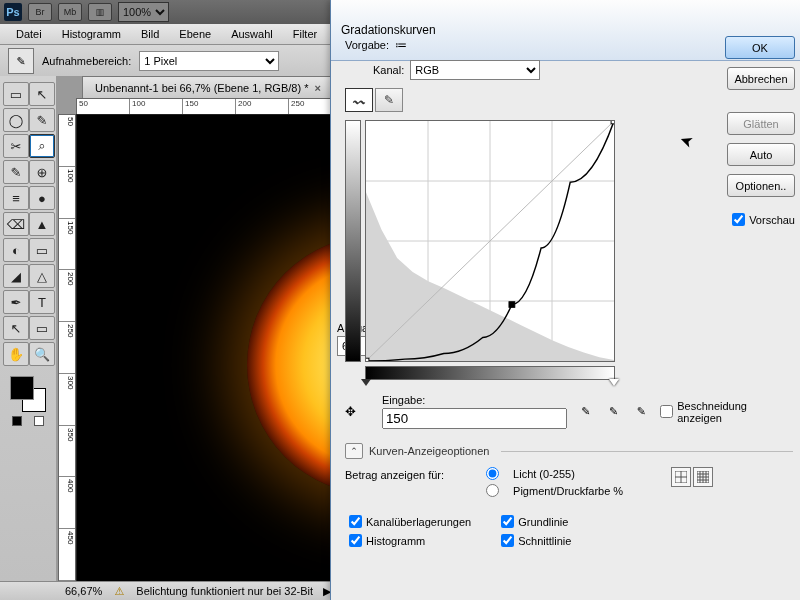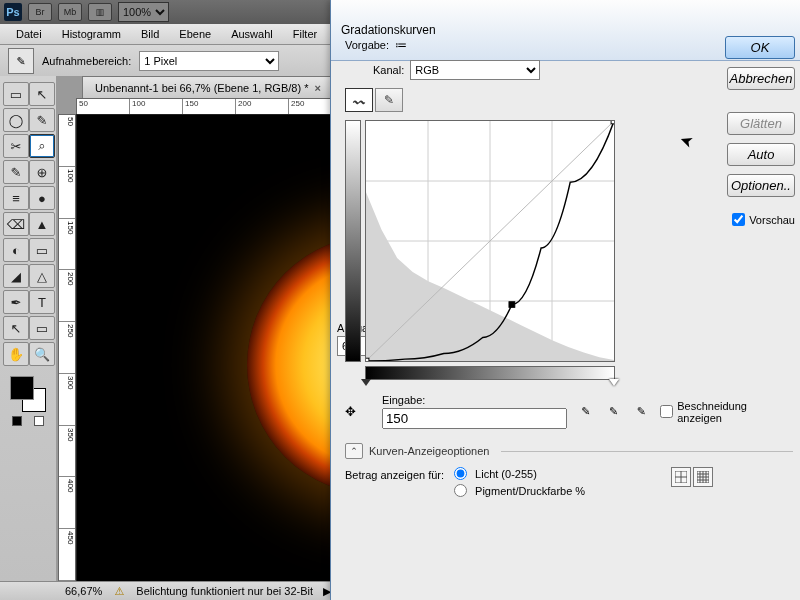--- a/index.html
+++ b/index.html
@@ -46,21 +46,21 @@
     background:radial-gradient(circle at 50% 50%, #fffde0 0%, #ffe25b 20%, #ffc21f 40%, #ff8c00 55%, rgba(255,80,0,.8) 62%, rgba(200,40,0,.3) 72%, rgba(0,0,0,0) 78%);
     box-shadow:0 0 60px 20px rgba(255,140,0,.35);
   }
   .statusbar{position:absolute;left:0;right:0;bottom:0;height:18px;background:linear-gradient(#dcdcdc,#c7c7c7);border-top:1px solid #888;display:flex;align-items:center;gap:10px;padding:0 12px 0 65px;font-size:11px;}
   .statusbar .warn{width:14px;height:14px;display:flex;align-items:center;justify-content:center;color:#a87b00;}
   
   .dialog{position:absolute;left:330px;top:0;width:470px;height:600px;background:#ececec;border-left:1px solid #5a7fa8;box-shadow:-2px 0 6px rgba(0,0,0,.25);}
   .dlg-title{height:28px;background:linear-gradient(#fdfdfd,#d8e4f2);border-bottom:1px solid #8fa9c9;display:flex;align-items:center;padding:16px 10px;font-size:12px;}
   .dlg-body{position:absolute;top:28px;left:0;right:0;bottom:0;padding:10px 8px 10px 14px;}
   .side-btns{position:absolute;right:6px;top:36px;width:70px;display:flex;flex-direction:column;gap:8px;align-items:flex-end;}
-  .btn{width:66px;height:21px;background:linear-gradient(#fefefe,#e0e0e0);border:1px solid #7b7b7b;border-radius:3px;font-size:13px;display:flex;align-items:center;justify-content:center;cursor:default;font-style:italic;}
+  .btn{width:66px;height:21px;background:linear-gradient(#fefefe,#e0e0e0);border:1px solid #7b7b7b;border-radius:3px;font-size:11px;display:flex;align-items:center;justify-content:center;cursor:default;}
   .btn.ok{background:linear-gradient(#d9ecff,#a8cef5);border-color:#3b72ab;width:68px;}
   .row{display:flex;align-items:center;gap:6px;margin-bottom:8px;}
   .lbl{font-size:11px;}
   select.dlg{height:20px;font-size:11px;border:1px solid #7e7e7e;background:#fff;}
   .curve-tools{display:flex;gap:2px;}
   .ct{width:26px;height:22px;border:1px solid #888;background:linear-gradient(#f6f6f6,#ddd);display:flex;align-items:center;justify-content:center;font-size:12px;color:#333;}
   .ct.sel{background:#fff;border-color:#333;}
   .curve-wrap{position:relative;margin-top:2px;display:flex;}
   .grad-v{width:14px;height:240px;background:linear-gradient(#fff,#000);border:1px solid #666;margin-right:4px;margin-top:0;}
   .curve-box{position:relative;width:248px;height:240px;background:#fff;border:1px solid #666;}
@@ -71,21 +71,21 @@
   .io{display:flex;gap:30px;margin-top:4px;align-items:flex-start;}
   .io-col{display:flex;flex-direction:column;gap:2px;}
   .io input{width:48px;height:18px;border:1px solid #7e7e7e;font-size:11px;padding:0 4px;}
   .dropper-row{display:flex;align-items:center;gap:10px;margin-top:10px;}
   .dropper{width:18px;height:18px;display:flex;align-items:center;justify-content:center;}
   .chk{display:flex;align-items:center;gap:4px;font-size:11px;}
   .chk input{margin:0;width:13px;height:13px;}
   .section{margin-top:14px;}
   .expander{display:flex;align-items:center;gap:6px;font-size:11px;color:#333;margin-bottom:8px;}
   .ex-btn{width:16px;height:14px;border:1px solid #888;border-radius:2px;display:flex;align-items:center;justify-content:center;font-size:9px;background:#f5f5f5;}
-  .radio-row{display:flex;align-items:center;gap:8px;font-size:11px;margin-bottom:4px;}
+  .radio-row{display:flex;align-items:center;gap:14px;font-size:11px;margin-bottom:4px;margin-left:32px;}
   .radio-row input{margin:0;}
   .grid-icons{display:flex;gap:2px;}
   .gicon{width:18px;height:18px;border:1px solid #777;background:#f7f7f7;display:flex;align-items:center;justify-content:center;}
   .chk-grid{display:grid;grid-template-columns:auto auto;column-gap:30px;row-gap:6px;margin-left:4px;margin-top:4px;}
   .hand{font-size:13px}
   .cursor{position:absolute;left:680px;top:131px;pointer-events:none;font-size:16px;color:#000;transform:scaleX(-1) rotate(-20deg);}
 </style>
 </head>
 <body>
 
@@ -306,18 +306,36 @@
                 <line x1="9" y1="0" x2="9" y2="12" stroke="#555"></line>
                 <line x1="0" y1="3" x2="12" y2="3" stroke="#555"></line>
                 <line x1="0" y1="6" x2="12" y2="6" stroke="#555"></line>
                 <line x1="0" y1="9" x2="12" y2="9" stroke="#555"></line>
               </svg>
             </div>
         </div>
       </div>
 
       <div style="display:flex;gap:10px;margin-top:10px">
+        <div class="chk-grid">
+          <div class="chk">
+              <input type="checkbox" checked="" style="">
+              <span>Kanalüberlagerungen</span>
+            </div>
+          <div class="chk">
+              <input type="checkbox" checked="" style="">
+              <span>Grundlinie</span>
+            </div>
+          <div class="chk">
+              <input type="checkbox" checked="" style="">
+              <span>Histogramm</span>
+            </div>
+          <div class="chk">
+              <input type="checkbox" checked="" style="">
+              <span>Schnittlinie</span>
+            </div>
+        </div>
       </div>
     </div>
   </div>
 </div>
 
 <div class="cursor">➤</div>
 
 </body></html>

